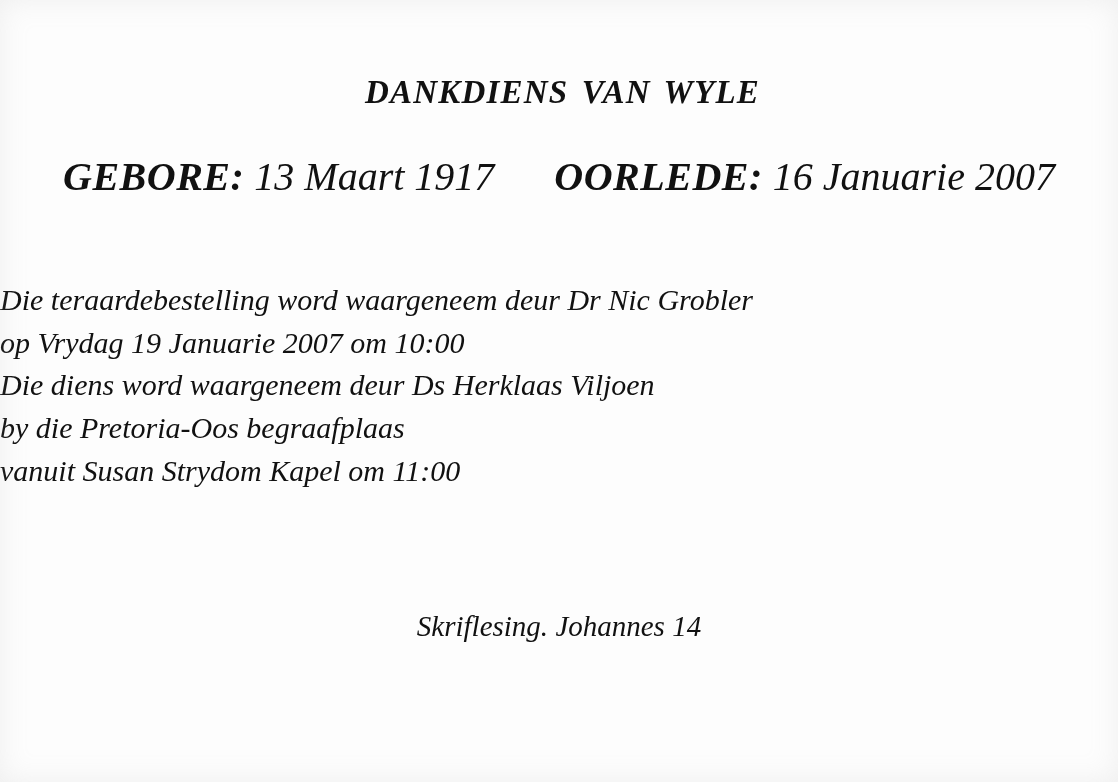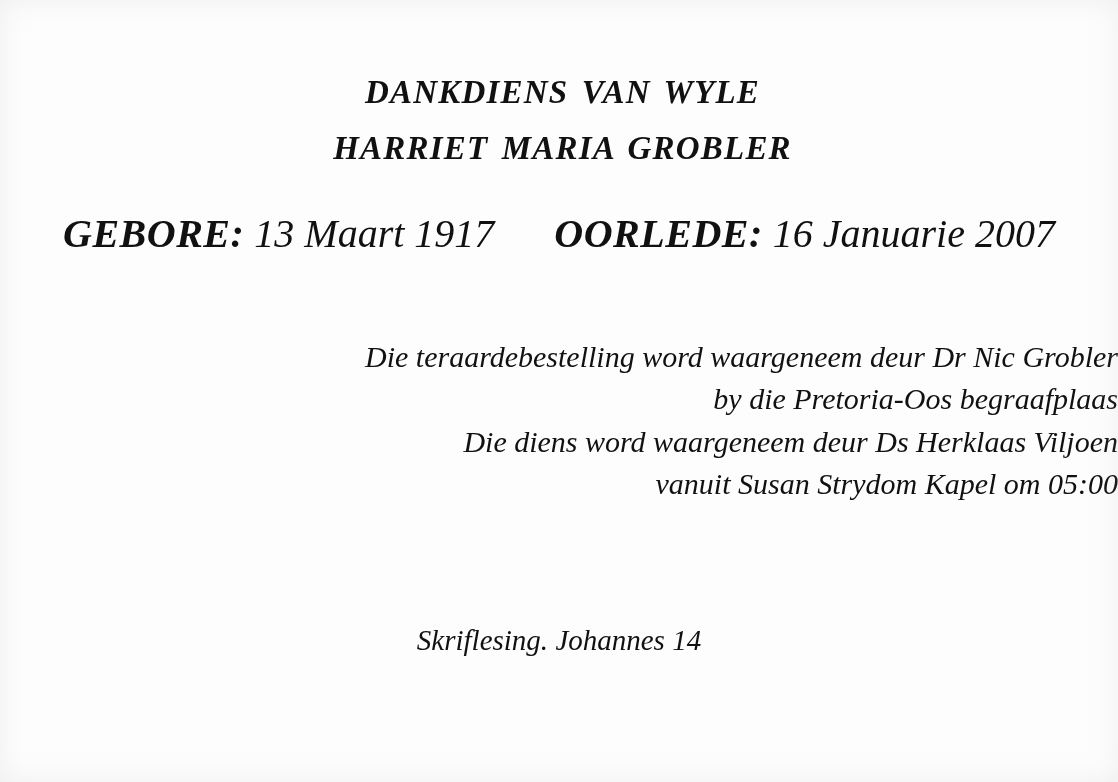--- a/index.html
+++ b/index.html
@@ -63,21 +63,21 @@
   .date-val {
     font-weight: normal;
     font-style: italic;
   }
   .gap-between-dates {
     display: inline-block;
     width: 40px;
   }
   .body-block {
     margin-top: 78px;
-    text-align: right;
+    text-align: left;
     font-style: italic;
     font-size: 30px;
     line-height: 1.42;
   }
   .body-block .line {
     display: block;
   }
   .scripture {
     margin-top: 118px;
     text-align: center;
@@ -94,36 +94,36 @@
     margin-top: 8px;
   }
 </style>
 </head>
 <body>
 
 <div class="card">
 
   <div class="title-block">
     <div class="title-line first">DANKDIENS VAN WYLE</div>
-    <div class="title-line second">HARRIET MARIA GROBLER</div>
   </div>
 
   <div class="dates-row">
     <span class="label-bold">GEBORE:</span>
     <span class="date-val">13 Maart 1917</span>
     <span class="gap-between-dates"></span>
     <span class="label-bold">OORLEDE:</span>
     <span class="date-val">16 Januarie 2007</span>
   </div>
 
   <div class="body-block">
     <span class="line">Die teraardebestelling word waargeneem deur Dr Nic Grobler</span>
+    <span class="line">op Vrydag 19 Januarie 2007 om 10:00</span>
+    <span class="line">Die diens word waargeneem deur Ds Herklaas Viljoen</span>
     <span class="line">by die Pretoria-Oos begraafplaas</span>
-    <span class="line">Die diens word waargeneem deur Ds Herklaas Viljoen</span>
-    <span class="line">vanuit  Susan Strydom Kapel om 05:00</span>
+    <span class="line">vanuit  Susan Strydom Kapel om 11:00</span>
   </div>
 
   <div class="scripture">
     <span class="label">Skriflesing.</span>
     <span class="ref">Johannes 14</span>
   </div>
 
 </div>
 
 </body></html>

